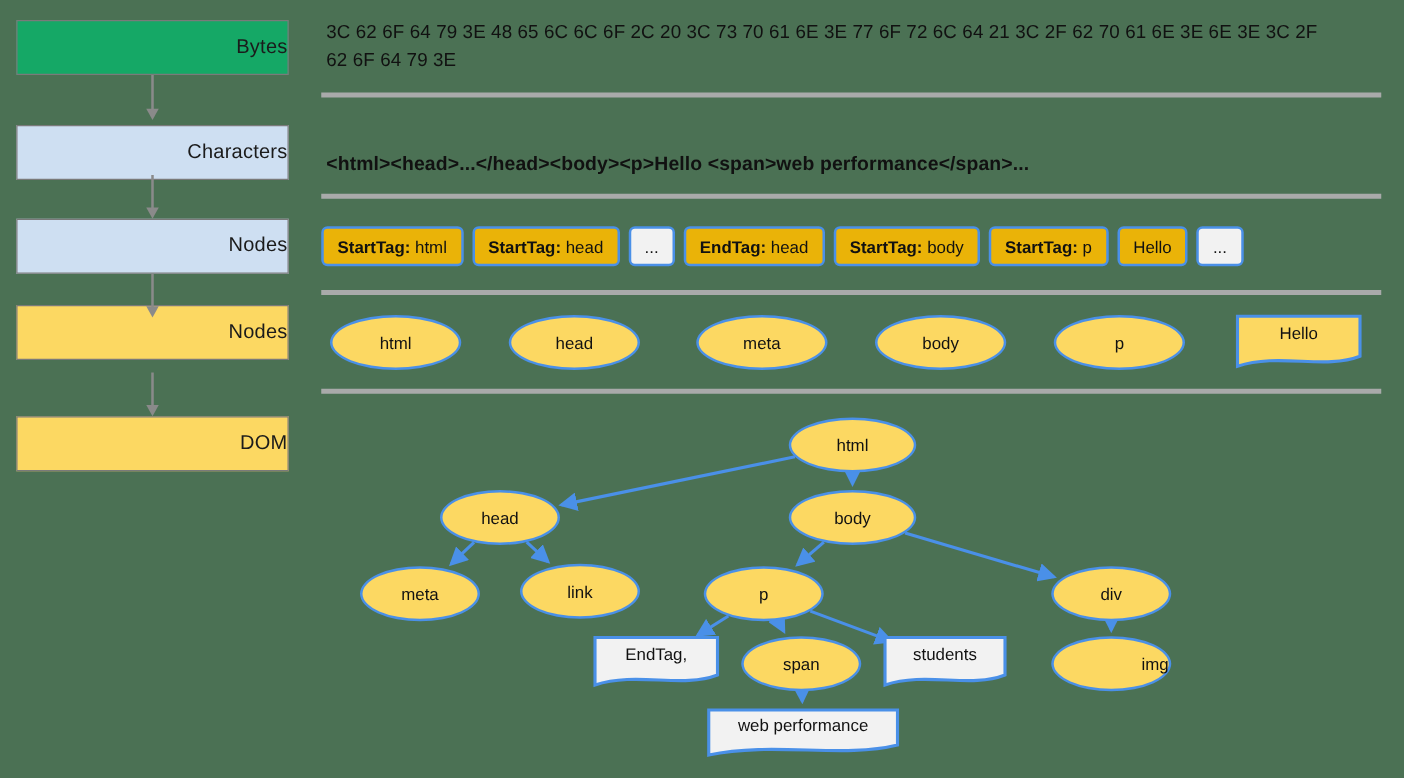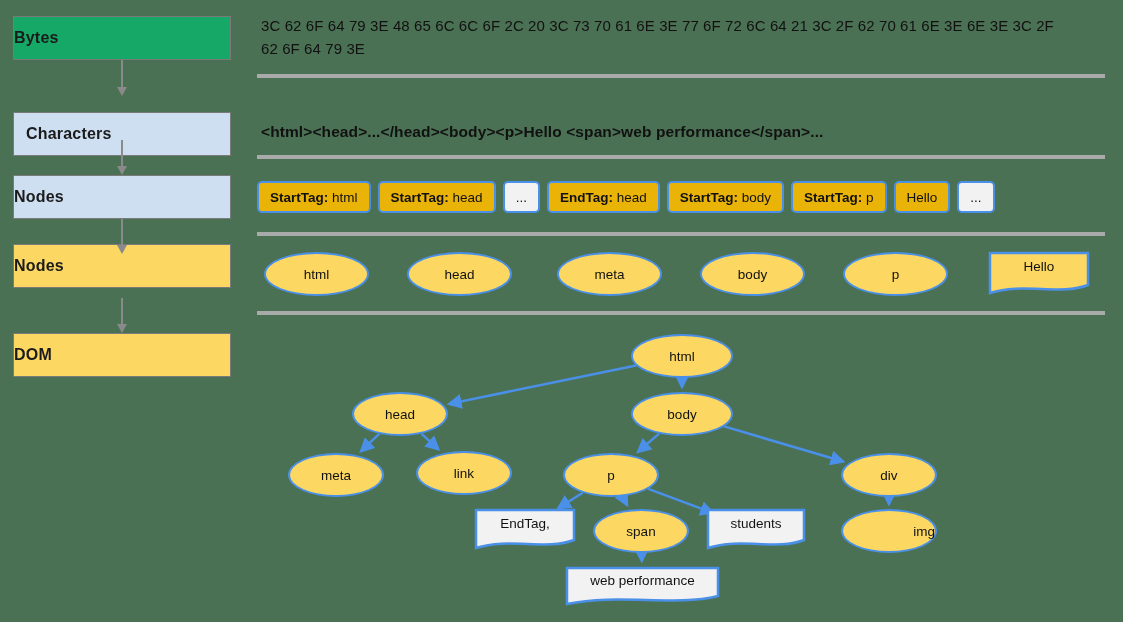--- a/index.html
+++ b/index.html
@@ -22,32 +22,31 @@
   
   .stage-box {
     position: absolute;
     left: 13px;
     width: 218px;
     height: 44px;
     box-sizing: border-box;
     border: 1.5px solid #7a7a7a;
     display: flex;
     align-items: center;
-    justify-content: flex-start;
+    justify-content: flex-end;
     font-size: 16px;
     color: #1b1b1b;
     letter-spacing: .2px;
-    font-weight: bold;
   }
   .stage-box.green  { background: #15a866; border-color: #7a7a7a; }
   .stage-box.blue   { background: #cedff2; }
   .stage-box.yellow { background: #fcd862; }
 
   .sb1 { top: 16px;  }
-  .sb2 { top: 112px; padding-left: 12px;  }
+  .sb2 { top: 100px; padding-left: 12px;  }
   .sb3 { top: 175px; }
   .sb4 { top: 244px; }
   .sb5 { top: 333px; }
 
   .stage-arrow {
     position: absolute;
     left: 121px;
     width: 2px;
     background: #8a8a8a;
   }

